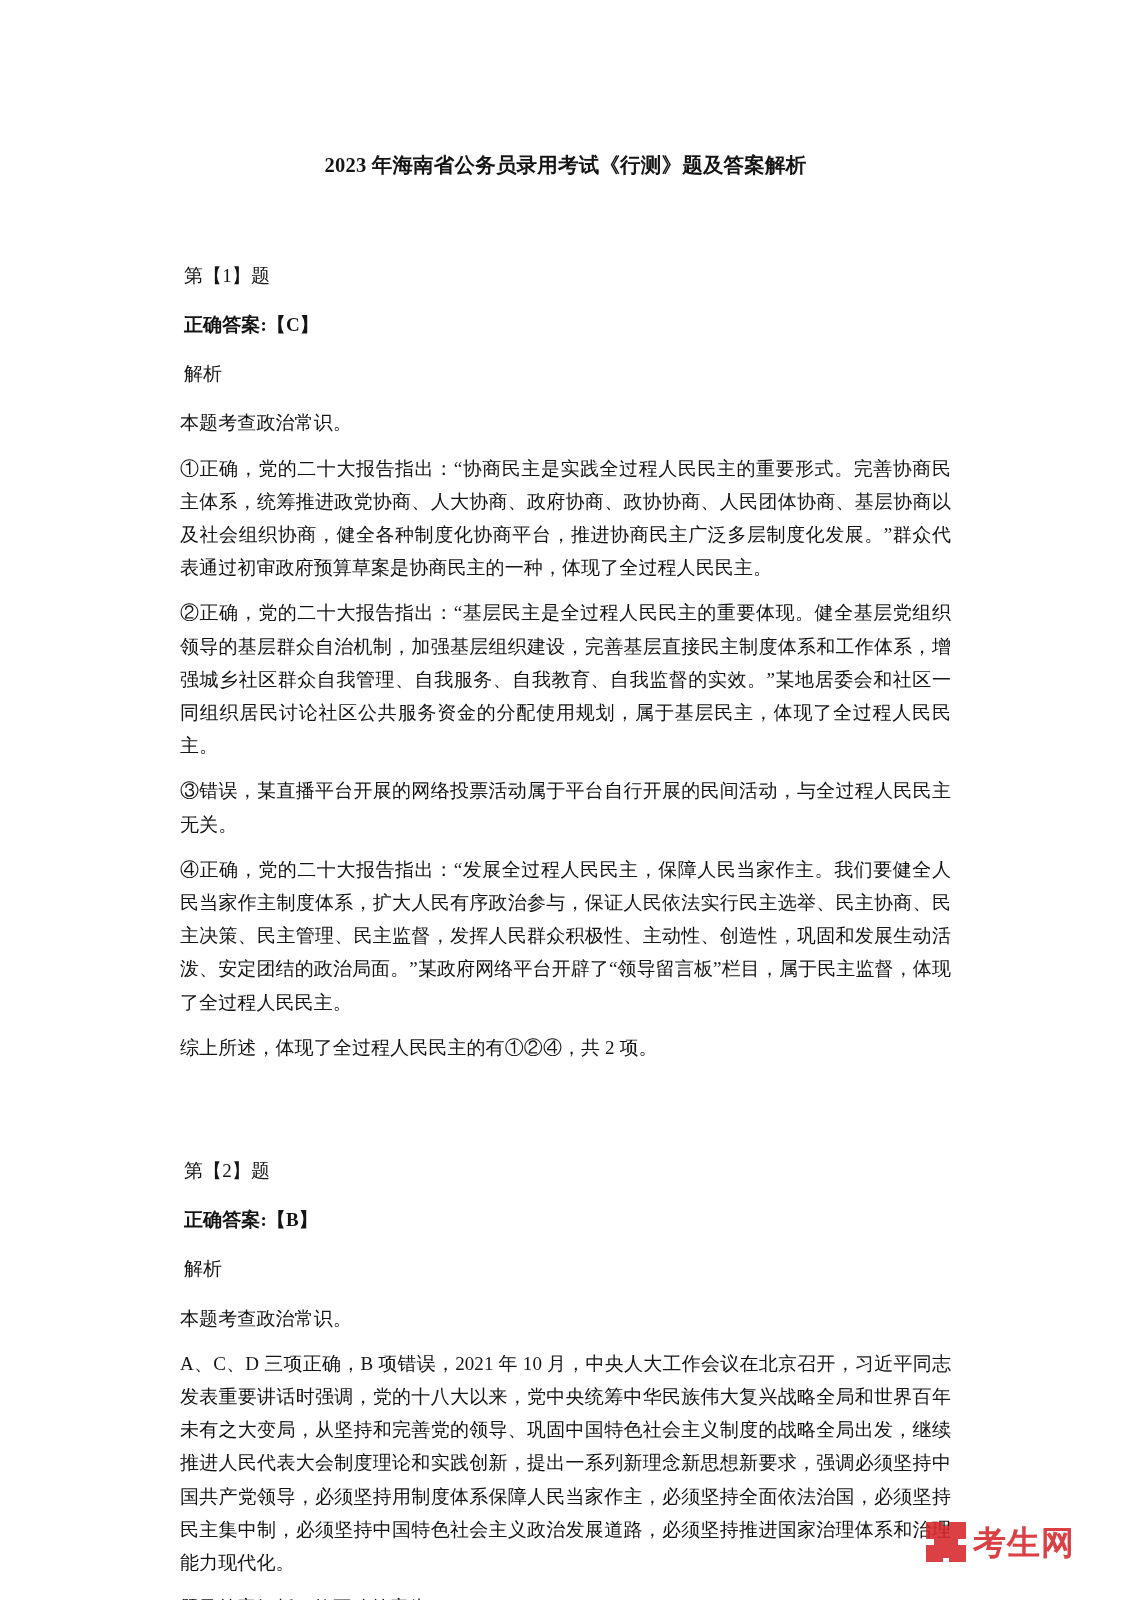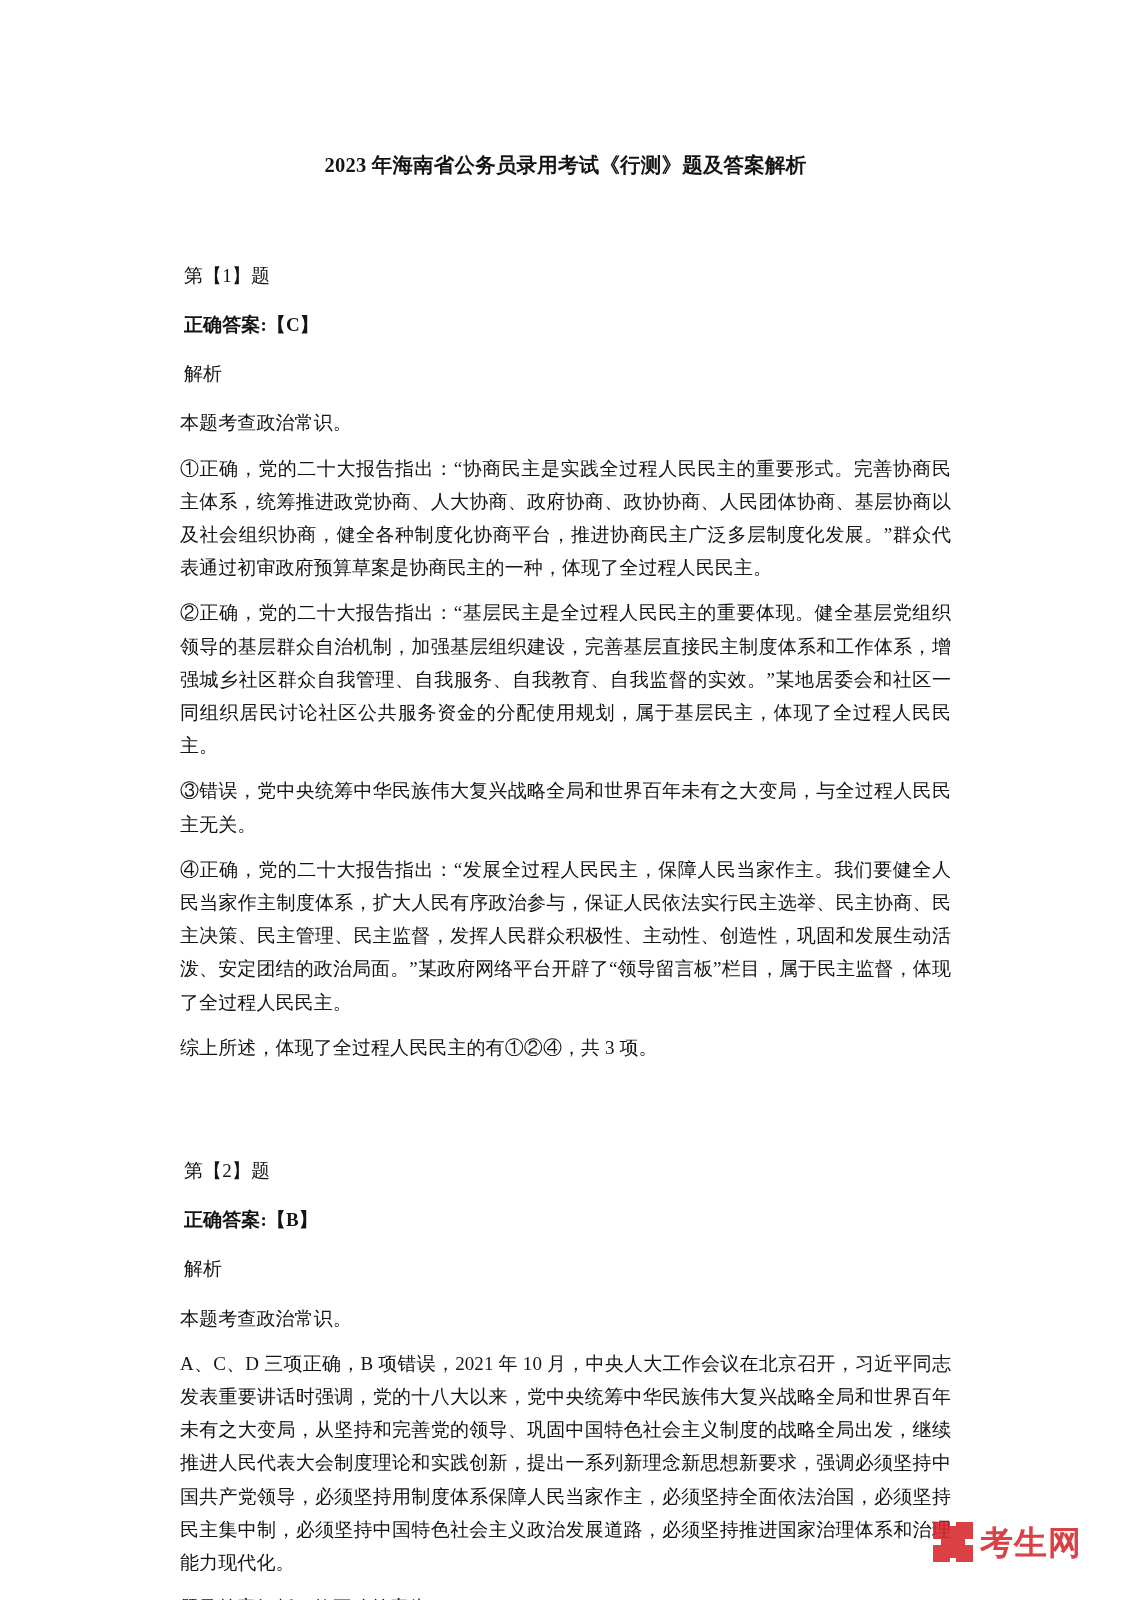--- a/index.html
+++ b/index.html
@@ -56,21 +56,21 @@
     text-justify: inter-ideograph;
     margin: 12px;
     letter-spacing: 0.1px;
     text-indent: 0;
   }
   .bold-ans {
     font-weight: bold;
   }
   .watermark {
     position: absolute;
-    right: 49px;
+    right: 56px;
     bottom: 38px;
     display: flex;
     align-items: center;
     gap: 7px;
     opacity: 0.88;
   }
   .wm-mark {
     width: 40px;
     height: 40px;
     position: relative;
@@ -117,23 +117,23 @@
 
   <div class="spacer-after-title"></div>
 
   <div class="q-block">
     <div class="line">第【1】题</div>
     <div class="line bold-ans">正确答案:【C】</div>
     <div class="line">解析</div>
     <p class="para">本题考查政治常识。</p>
     <p class="para">①正确，党的二十大报告指出：“协商民主是实践全过程人民民主的重要形式。完善协商民主体系，统筹推进政党协商、人大协商、政府协商、政协协商、人民团体协商、基层协商以及社会组织协商，健全各种制度化协商平台，推进协商民主广泛多层制度化发展。”群众代表通过初审政府预算草案是协商民主的一种，体现了全过程人民民主。</p>
     <p class="para">②正确，党的二十大报告指出：“基层民主是全过程人民民主的重要体现。健全基层党组织领导的基层群众自治机制，加强基层组织建设，完善基层直接民主制度体系和工作体系，增强城乡社区群众自我管理、自我服务、自我教育、自我监督的实效。”某地居委会和社区一同组织居民讨论社区公共服务资金的分配使用规划，属于基层民主，体现了全过程人民民主。</p>
-    <p class="para">③错误，党中央统筹中华民族伟大复兴战略全局和世界百年未有之大变局，与全过程人民民主无关。</p>
+    <p class="para">③错误，某直播平台开展的网络投票活动属于平台自行开展的民间活动，与全过程人民民主无关。</p>
     <p class="para">④正确，党的二十大报告指出：“发展全过程人民民主，保障人民当家作主。我们要健全人民当家作主制度体系，扩大人民有序政治参与，保证人民依法实行民主选举、民主协商、民主决策、民主管理、民主监督，发挥人民群众积极性、主动性、创造性，巩固和发展生动活泼、安定团结的政治局面。”某政府网络平台开辟了“领导留言板”栏目，属于民主监督，体现了全过程人民民主。</p>
-    <p class="para">综上所述，体现了全过程人民民主的有①②④，共 3 项。</p>
+    <p class="para">综上所述，体现了全过程人民民主的有①②④，共 2 项。</p>
   </div>
 
   <div class="q-gap"></div>
 
   <div class="q-block">
     <div class="line">第【2】题</div>
     <div class="line bold-ans">正确答案:【B】</div>
     <div class="line">解析</div>
     <p class="para">本题考查政治常识。</p>
     <p class="para">A、C、D 三项正确，B 项错误，2021 年 10 月，中央人大工作会议在北京召开，习近平同志发表重要讲话时强调，党的十八大以来，党中央统筹中华民族伟大复兴战略全局和世界百年未有之大变局，从坚持和完善党的领导、巩固中国特色社会主义制度的战略全局出发，继续推进人民代表大会制度理论和实践创新，提出一系列新理念新思想新要求，强调必须坚持中国共产党领导，必须坚持用制度体系保障人民当家作主，必须坚持全面依法治国，必须坚持民主集中制，必须坚持中国特色社会主义政治发展道路，必须坚持推进国家治理体系和治理能力现代化。</p>

